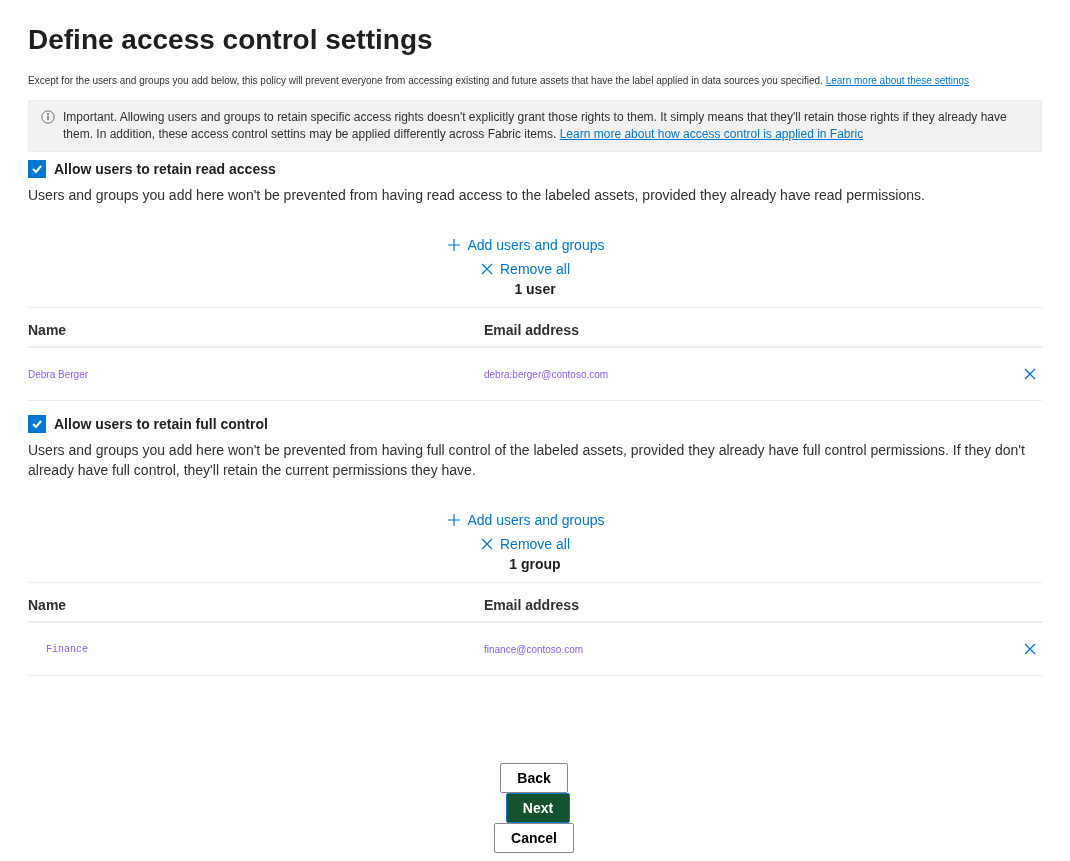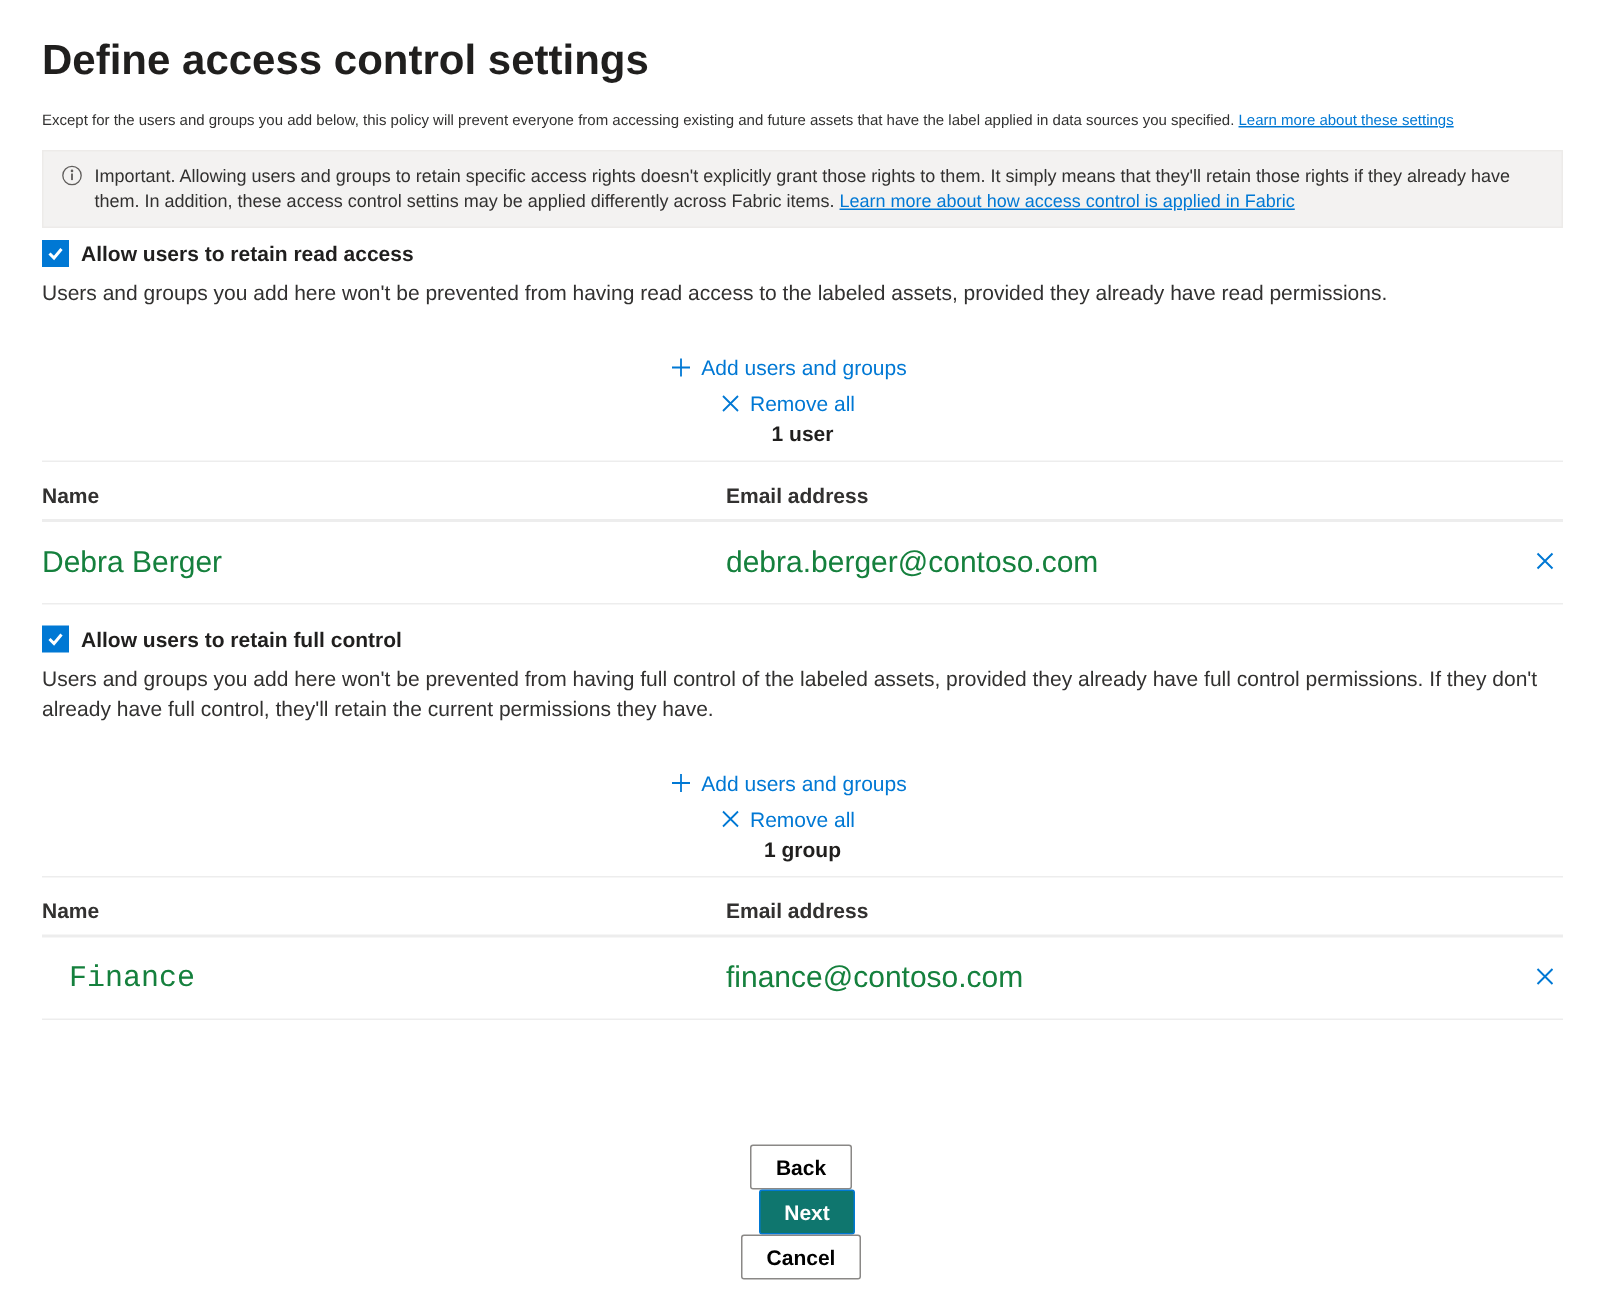--- a/index.html
+++ b/index.html
@@ -107,22 +107,22 @@
     font-weight: 600;
   }
   .col-name { width: 428px; }
   .col-email { flex: 1; padding-left: 28px; }
   .col-action { width: 40px; text-align: right; }
   .table-row {
     display: flex;
     align-items: center;
     padding: 14px 0;
     border-bottom: 1px solid #ededed;
-    font-size: 20px;
-    color: #15803d;
+    font-size: 10px;
+    color: #8b5cf6;
   }
   .table-row .col-name { padding-left: 0; }
   .table-row.indented .col-name { padding-left: 18px; font-family: Liberation Mono, monospace; }
   .removex {
     background: none;
     border: none;
     cursor: pointer;
     padding: 4px;
     color: #0078d4;
     display: inline-flex;
@@ -144,21 +144,21 @@
     border-radius: 2px;
     cursor: pointer;
     font-weight: 600;
   }
   .btn-secondary {
     background: #ffffff;
     border: 1px solid #8a8886;
     margin-right: 8px;
   }
   .btn-primary {
-    background: #0f766e;
+    background: #14532d;
     color: #ffffff;
     border: 1px solid #0078d4;
   }
 </style>
 </head>
 <body>
 
 <h1>Define access control settings</h1>
 
 <p class="intro">

